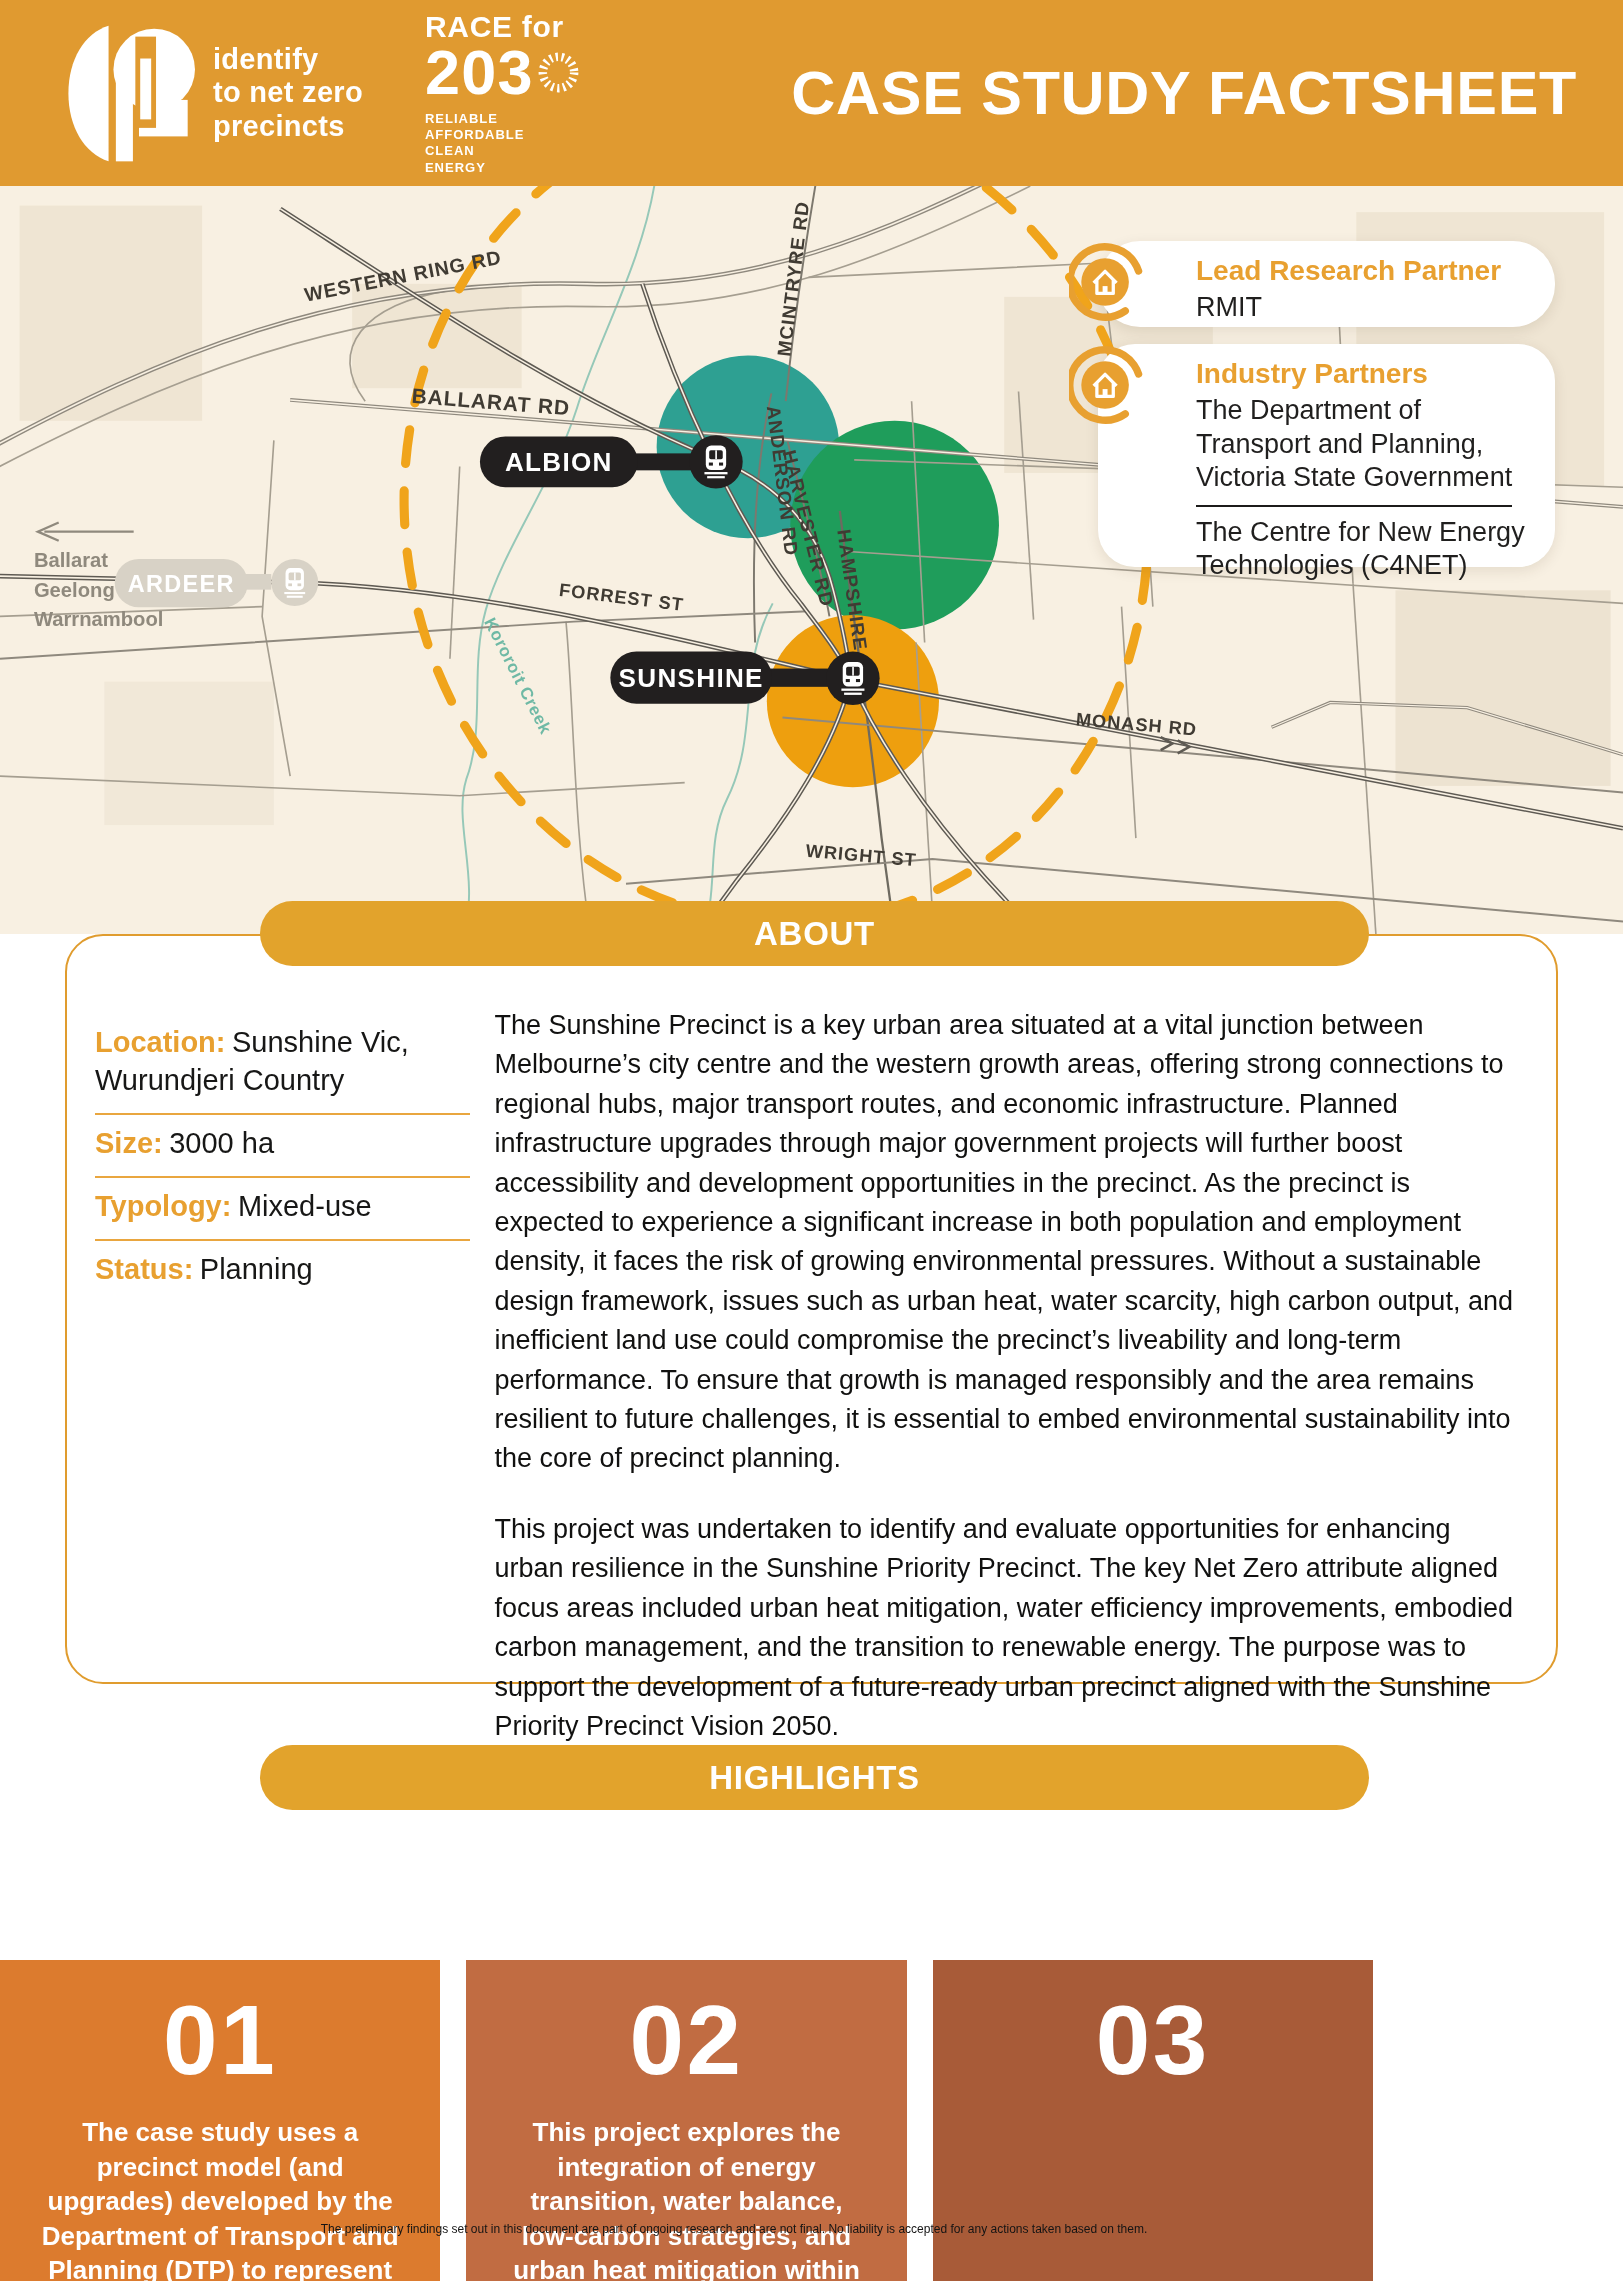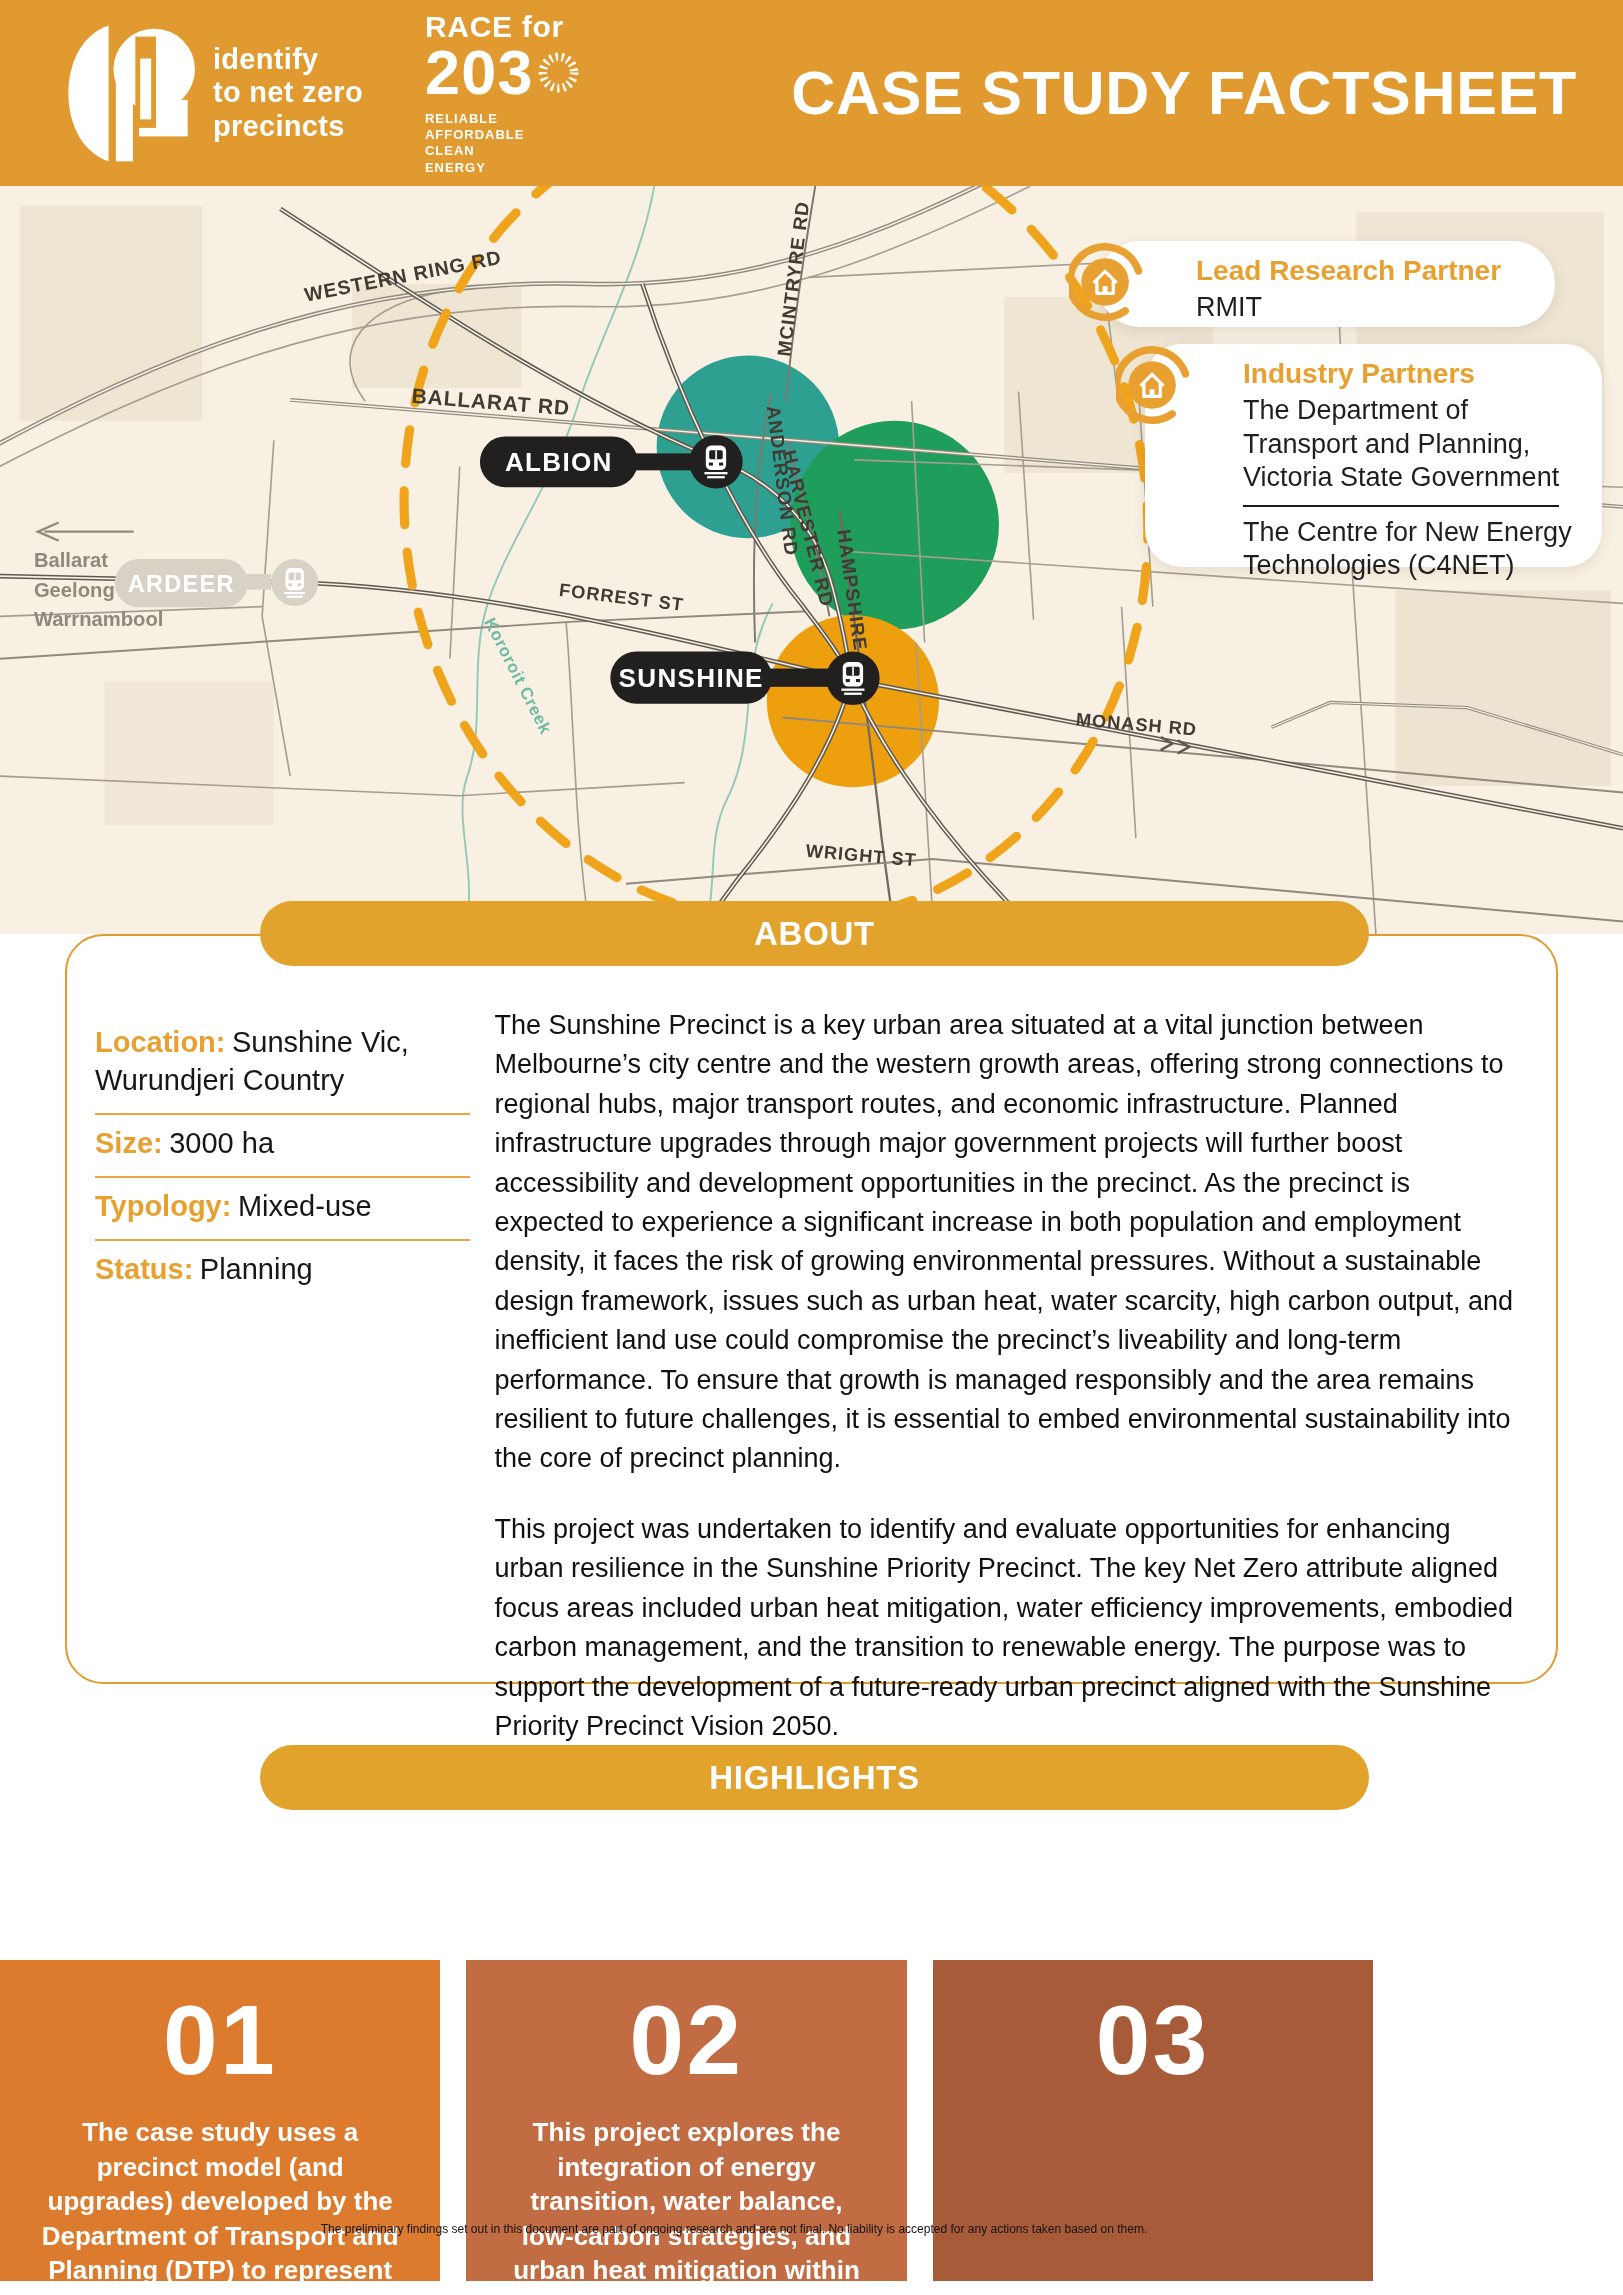--- a/index.html
+++ b/index.html
@@ -24,21 +24,21 @@
 
   
   .map { position:absolute; left:0; top:186px; width:1623px; height:748px; background:#F8F0E2; }
   .map svg.map-svg { position:absolute; left:0; top:0; width:100%; height:100%; }
 
   .partner-card { position:absolute; background:#ffffff; border-radius:42px;
                   box-shadow:0 3.9px 14.3px rgba(60,40,0,.10); padding:14.3px 26px 14.3px 98px; }
   .partner-card .card-title { color:#E8A030; font-size:28px; font-weight:700; }
   .partner-card .card-text { color:#201f1e; font-size:27px; line-height:1.24; margin-top:3.9px; }
   .card-lead { left:1098px; top:55px; width:457px; height:86px; }
-  .card-industry { left:1098px; top:158px; width:457px; height:223px; border-radius:37px;margin-left:47px; }
+  .card-industry { left:1098px; top:158px; width:457px; height:223px; border-radius:37px; }
   .card-divider { border:none; border-top:2px solid #1c1b1a; width:95%; margin:10.4px 0 9px 0; }
   .partner-icon { position:absolute; left:-29px; top:0px; width:82px; height:82px; }
 
   
   .pill { position:absolute; left:260px; width:1109px; height:65px; background:#E2A32C;
           border-radius:33px; display:flex; align-items:center; justify-content:center;
           color:#fff; font-size:33px; font-weight:700; letter-spacing:0.7px; z-index:5; }
   .pill-about { top:901px; }
   .pill-highlights { top:1745px; }
 

